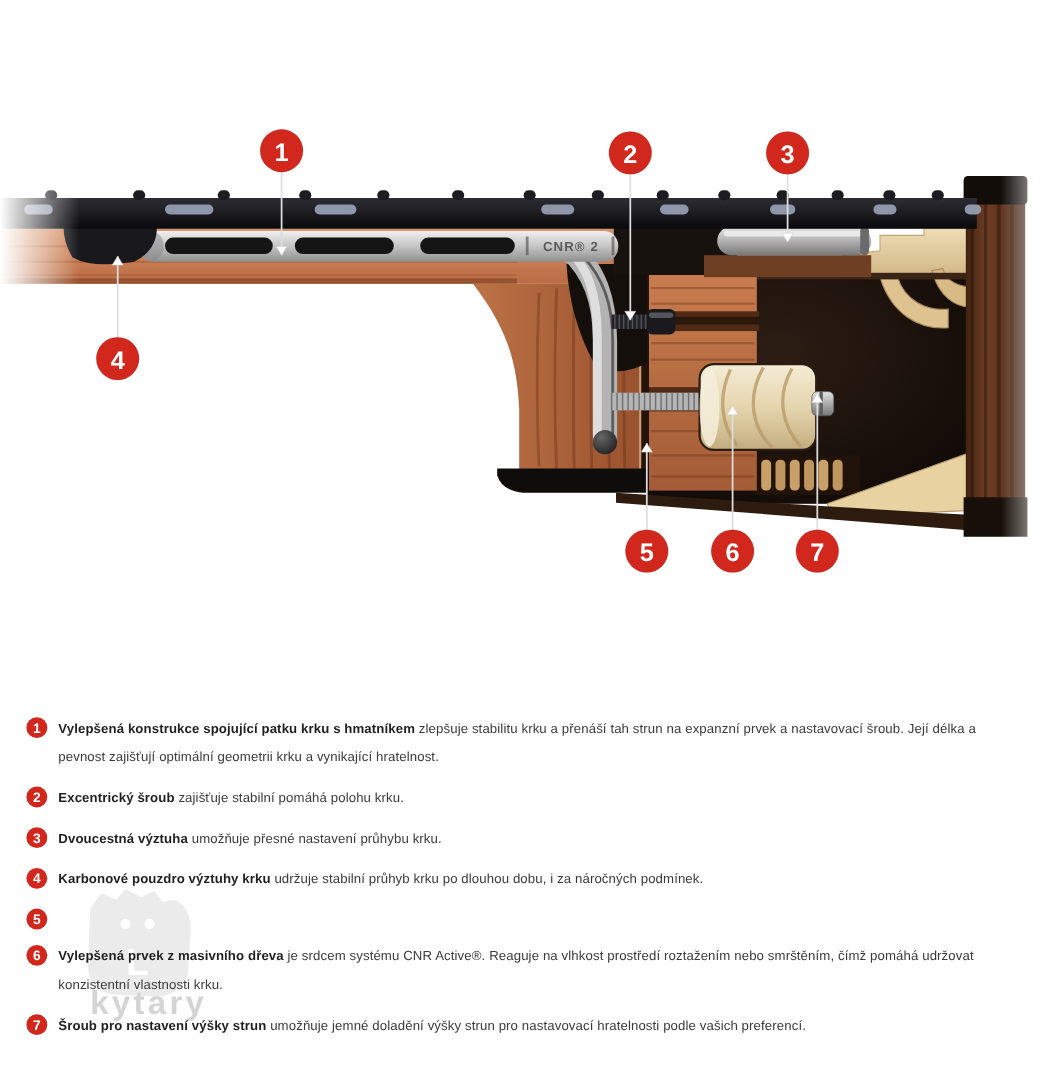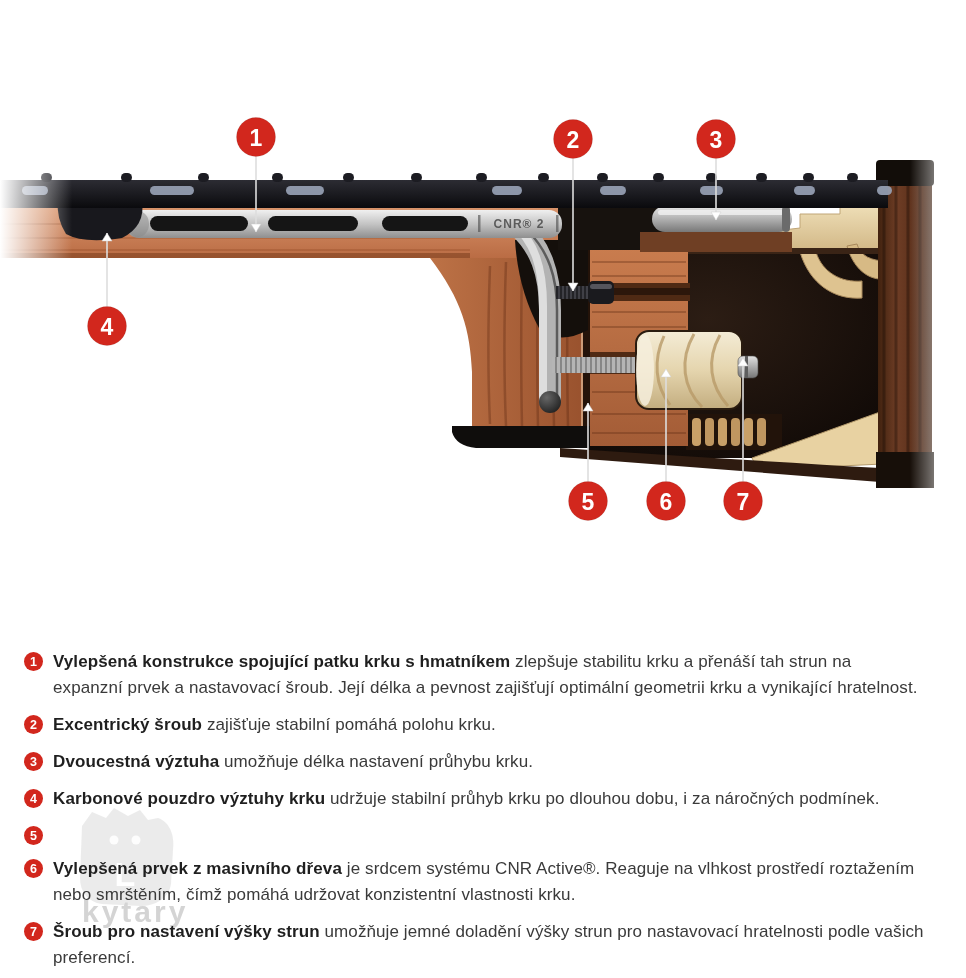--- a/index.html
+++ b/index.html
@@ -5,21 +5,21 @@
   html,body{margin:0;padding:0;background:#fff;}
   .page{
     position:relative;width:966px;height:978px;background:#fff;overflow:hidden;
     font-family:"Liberation Sans",sans-serif;
   }
   .illustration{position:absolute;left:0;top:0;z-index:1;}
   .watermark{position:absolute;left:54px;top:804px;z-index:0;opacity:.42;}
   .legend{position:absolute;left:24px;top:649px;width:916px;z-index:2;}
   .legend-item{display:flex;gap:10px;margin-bottom:11px;}
   .legend-text{
-    margin:0;font-size:17px;line-height:26px;color:#3a3a3a;max-width:872px;
+    margin:0;font-size:12px;line-height:26px;color:#3a3a3a;max-width:872px;
     letter-spacing:.1px;
   }
   .legend-text b{color:#1f1f1f;}
   .bullet{
     flex:0 0 19px;width:19px;height:19px;border-radius:50%;
     background:var(--red,#d2271d);color:#fff;font-weight:bold;font-size:12.5px;
     display:flex;align-items:center;justify-content:center;margin-top:3px;
   }
   .callout-num{font-weight:bold;font-size:23px;fill:#fff;}
   .stamp{font-size:12px;font-weight:bold;fill:#4a4a4a;opacity:.85;letter-spacing:1px;}
@@ -297,21 +297,21 @@
       <p class="legend-text"><b>Vylepšená konstrukce spojující patku krku s hmatníkem</b><span> zlepšuje stabilitu krku a přenáší tah strun na expanzní prvek a nastavovací šroub. Její délka a pevnost zajišťují optimální geometrii krku a vynikající hratelnost.</span></p>
     </div>
 
     <div class="legend-item">
       <span class="bullet">2</span>
       <p class="legend-text"><b>Excentrický šroub</b><span> zajišťuje stabilní pomáhá polohu krku.</span></p>
     </div>
 
     <div class="legend-item">
       <span class="bullet">3</span>
-      <p class="legend-text"><b>Dvoucestná výztuha</b><span> umožňuje délka nastavení průhybu krku.</span></p>
+      <p class="legend-text"><b>Dvoucestná výztuha</b><span> umožňuje přesné nastavení průhybu krku.</span></p>
     </div>
 
     <div class="legend-item">
       <span class="bullet">4</span>
       <p class="legend-text"><b>Karbonové pouzdro výztuhy krku</b><span> udržuje stabilní průhyb krku po dlouhou dobu, i za náročných podmínek.</span></p>
     </div>
 
     <div class="legend-item">
       <span class="bullet">5</span>
     </div>

